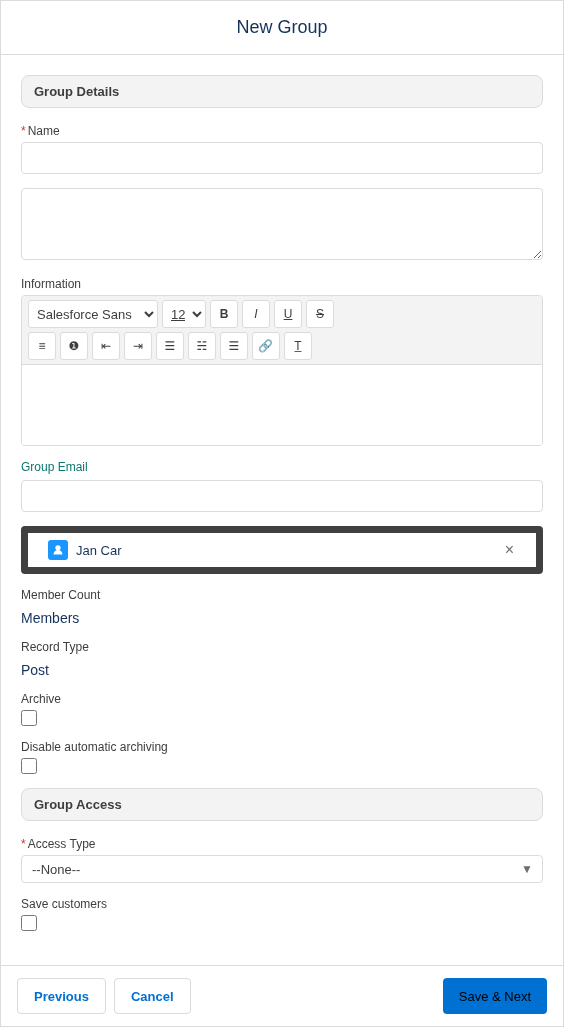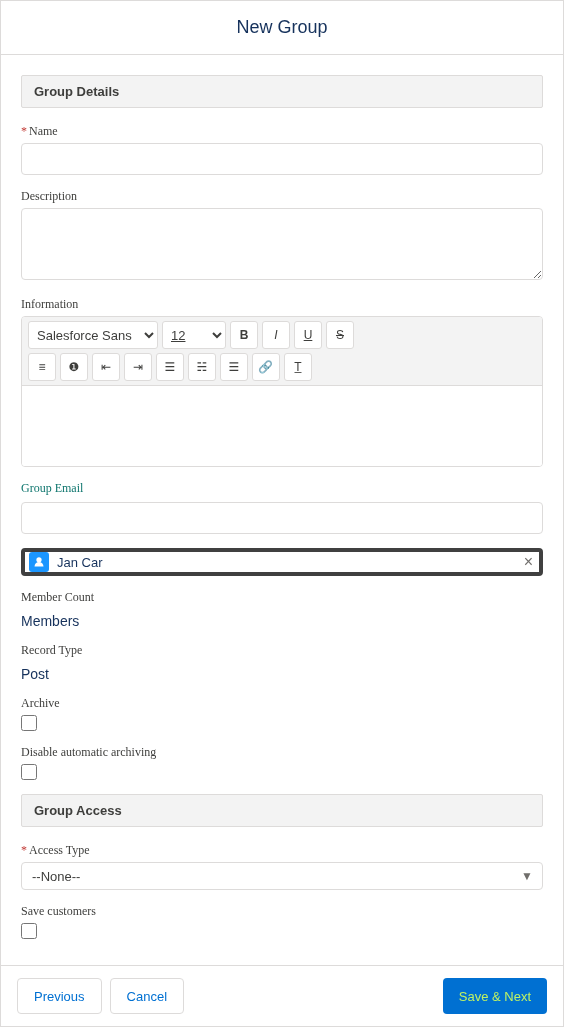--- a/index.html
+++ b/index.html
@@ -37,31 +37,30 @@
       overflow-y: auto;
     }
     .section-header {
       background: #f3f3f3;
       border: 1px solid #dddbda;
       padding: 8px 12px;
       font-size: 13px;
       font-weight: 600;
       color: #3e3e3c;
       margin-bottom: 16px;
-      border-radius: 2px;
+      border-radius: 8px;
     }
     .form-group {
       margin-bottom: 14px;
     }
     .form-label {
       display: block;
       font-size: 12px;
       color: #3e3e3c;
       margin-bottom: 4px;
-      font-family: Liberation Serif, serif;
     }
     .required-mark {
       color: #c23934;
       margin-right: 2px;
     }
     .form-input {
       width: 100%;
       height: 32px;
       border: 1px solid #dddbda;
       border-radius: 4px;
@@ -107,21 +106,21 @@
       height: 28px;
       border: 1px solid #dddbda;
       border-radius: 3px;
       background: #fff;
       font-size: 13px;
       padding: 0 4px;
       cursor: pointer;
       color: #3e3e3c;
     }
     .font-select { width: 130px; }
-    .size-select { width: 64px; text-decoration: underline; }
+    .size-select { width: 44px; text-decoration: underline; }
     .rte-btn {
       height: 28px;
       min-width: 28px;
       border: 1px solid #dddbda;
       border-radius: 3px;
       background: #fff;
       cursor: pointer;
       font-size: 12px;
       display: flex;
       align-items: center;
@@ -130,24 +129,24 @@
       padding: 0 4px;
     }
     .rte-content {
       min-height: 80px;
       padding: 8px;
       background: #fff;
     }
     .owner-field {
       display: flex;
       align-items: center;
-      border: 4px solid #404040;
-      border-radius: 4px;
-      padding: 0 4px;
-      height: 28px;
+      border: 7px solid #404040;
+      border-radius: 4px;
+      padding: 0 20px;
+      height: 48px;
       background: #fff;
       position: relative;
     }
     .owner-icon {
       width: 20px;
       height: 20px;
       background: #1b96ff;
       border-radius: 3px;
       display: flex;
       align-items: center;
@@ -231,29 +230,29 @@
     }
     .btn-secondary {
       height: 36px;
       padding: 0 16px;
       border: 1px solid #dddbda;
       border-radius: 4px;
       background: #fff;
       color: #0070d2;
       font-size: 13px;
       cursor: pointer;
-      font-weight: 400;
+      font-weight: 700;
     }
     .btn-primary {
       height: 36px;
       padding: 0 16px;
       border: none;
       border-radius: 4px;
       background: #0070d2;
-      color: #bef264;
+      color: #000000;
       font-size: 13px;
       cursor: pointer;
       font-weight: 400;
     }
     .group-email-label {
       font-size: 12px;
       color: #0f766e;
       margin-bottom: 6px;
     }
   </style>
@@ -271,21 +270,20 @@
     <div class="section-header">Group Details</div>
 
     <div class="form-group">
       <label class="form-label">
         <span class="required-mark">*</span><span>Name</span>
       </label>
       <input type="text" class="form-input" style="">
     </div>
 
     <div class="form-group">
-      <label class="form-label">Description</label>
       <textarea class="form-textarea" style=""></textarea>
     </div>
 
     <div class="form-group">
       <label class="form-label">Information</label>
       <div class="rich-text-editor">
         <div class="rte-toolbar">
 
           <div class="rte-toolbar-row">
             <select class="rte-select font-select">

